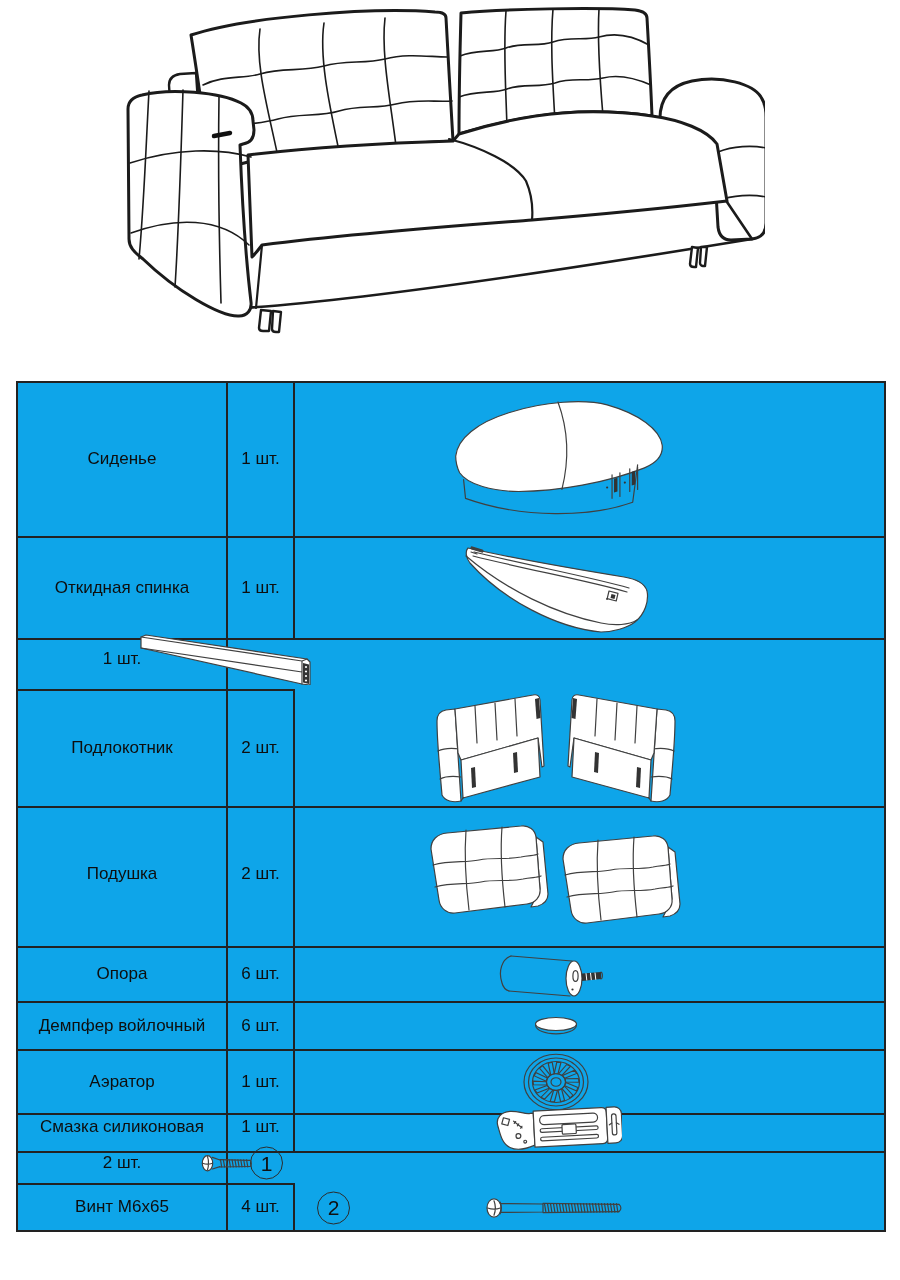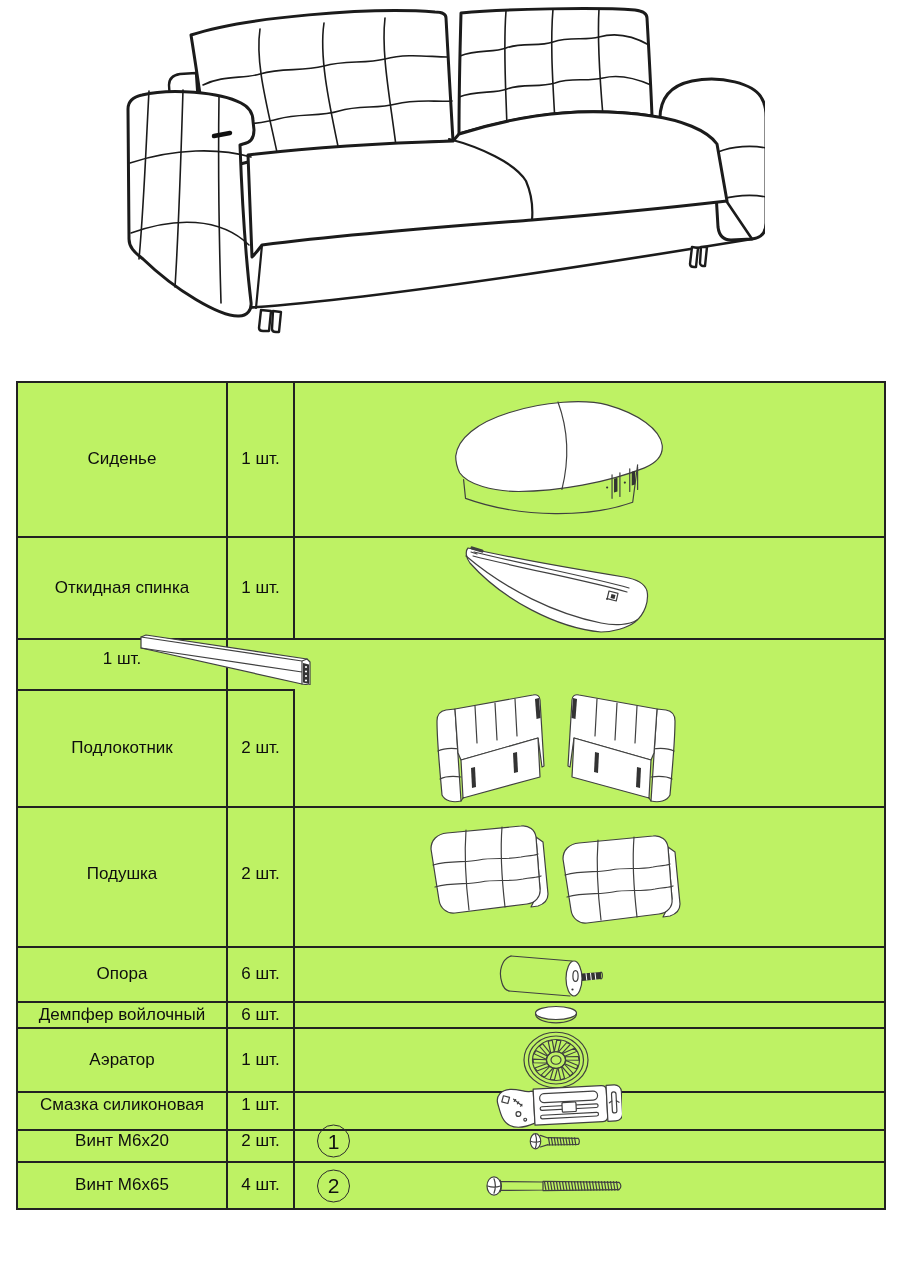--- a/index.html
+++ b/index.html
@@ -4,24 +4,24 @@
 <style>
   html,body{margin:0;padding:0;}
   body{
     width:900px;height:1280px;background:#ffffff;position:relative;overflow:hidden;
     font-family:"Liberation Sans", sans-serif;color:#0e0e0e;
   }
   .hero{position:absolute;left:115px;top:5px;width:650px;height:340px;}
   .hero svg{width:100%;height:100%;display:block;}
 
   
-  .parts{position:absolute;left:16px;top:381px;width:870px;border:2px solid #222;box-sizing:border-box;background:#bef264;}
+  .parts{position:absolute;left:16px;top:381px;width:870px;border:2px solid #222;box-sizing:border-box;background:#0ea5e9;}
   .row{display:grid;grid-template-columns:210px 67px 1fr;}
   .h0{height:155px}.h1{height:91px}.h2{height:62px}.h3{height:111px}.h4{height:146px}
-  .h5{height:55px}.h6{height:26px}.h7{height:52px}.h8{height:40px}.h9{height:42px}.h10{height:45px}
+  .h5{height:55px}.h6{height:48px}.h7{height:52px}.h8{height:40px}.h9{height:42px}.h10{height:45px}
   .cell{display:flex;align-items:center;justify-content:center;box-sizing:border-box;font-size:17px;line-height:1.2;text-align:center;}
   .bR{border-right:2px solid #222;}
   .row.bB > .cell{border-bottom:2px solid #222;}
   .img-cell{position:relative;}
   .art{display:flex;align-items:center;justify-content:center;transform:translateX(-34px);}
   .marker{
     position:absolute;left:22px;top:50%;transform:translateY(-50%);
     width:33px;height:33px;border:1.6px solid #2c2c2c;border-radius:50%;
     display:flex;align-items:center;justify-content:center;font-size:21px;color:#111;box-sizing:border-box;
   }
@@ -279,21 +279,20 @@
           <path class="lf" d="M117,7 L125,7 C129,7 132,10 132,14 L132,36 C132,40 129,43 125,43 L117,43 Z"></path>
           <rect class="ln" x="122" y="14" width="4.5" height="21" rx="2.2"></rect>
           <path class="ln" d="M122,23 l-2.6,1.6 M126.5,23 l2.6,1.6"></path>
         </g>
       </svg>
         </div>
     </div>
   </div>
 
   <div class="row h9 bB">
-    <div class="cell bR">Винт М6х20</div>
     <div class="cell bR">2 шт.</div>
     <div class="cell img-cell">
       <span class="marker">1</span>
       <div class="art">
           <svg width="56" height="18" viewBox="0 0 56 18">
         <ellipse class="lf" cx="7.5" cy="9.2" rx="5.2" ry="7.6"></ellipse>
         <path class="ln" d="M7.5,2.6 C8.8,6 8.8,12.4 7.5,15.8 M2.6,9.2 C5.4,10.2 9.6,10.2 12.4,9.2"></path>
         <path class="ln" d="M12.4,3.4 L20,6 M12.4,15 L20,12.6"></path>
         <path class="ln" d="M20,5.7 L50,6.3 M20,13 L50,12.5"></path>
         <path class="ln" d="M20.5,5.9 l1.2,6.9 m1.7,-6.9 l1.2,6.9 m1.7,-6.9 l1.2,6.9 m1.7,-6.9 l1.2,6.9 m1.7,-6.9 l1.2,6.9 m1.7,-6.9 l1.2,6.9 m1.7,-6.9 l1.2,6.9 m1.7,-6.9 l1.2,6.9 m1.7,-6.9 l1.2,6.9 m1.7,-6.9 l1.2,6.9"></path>

